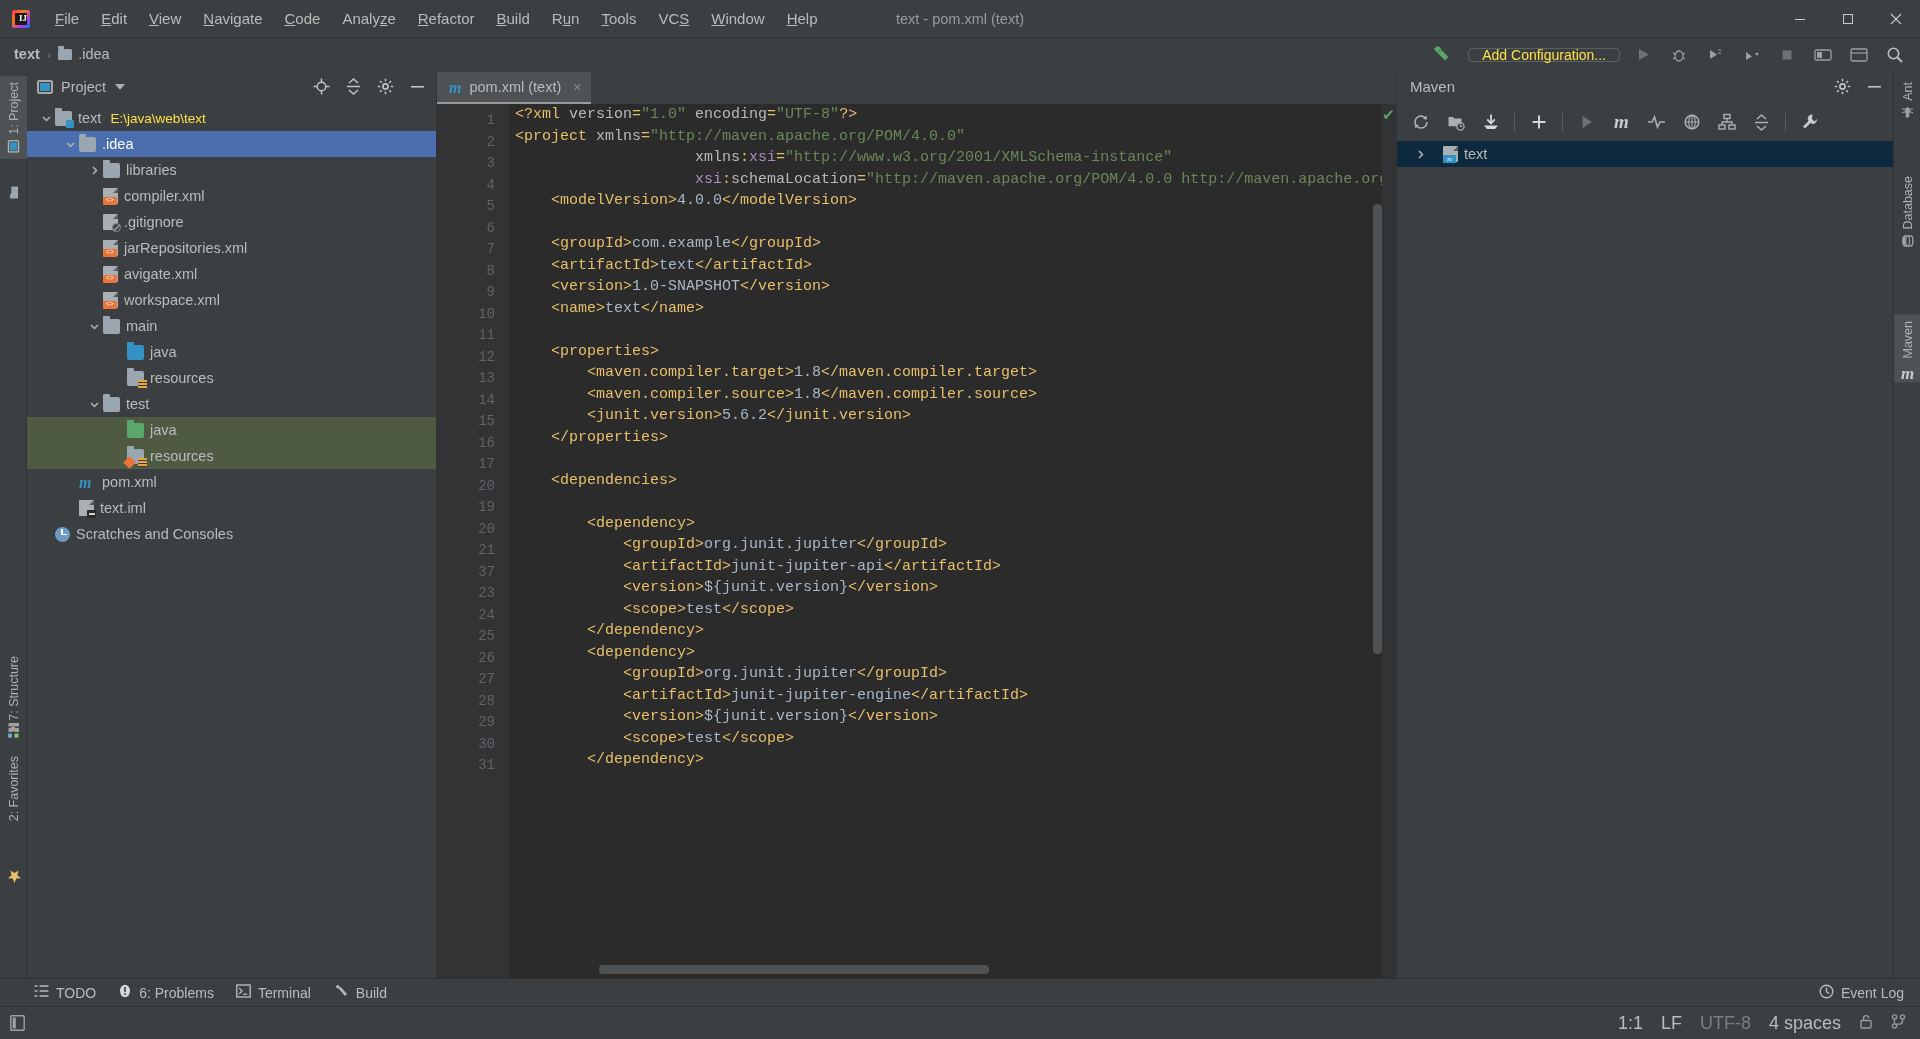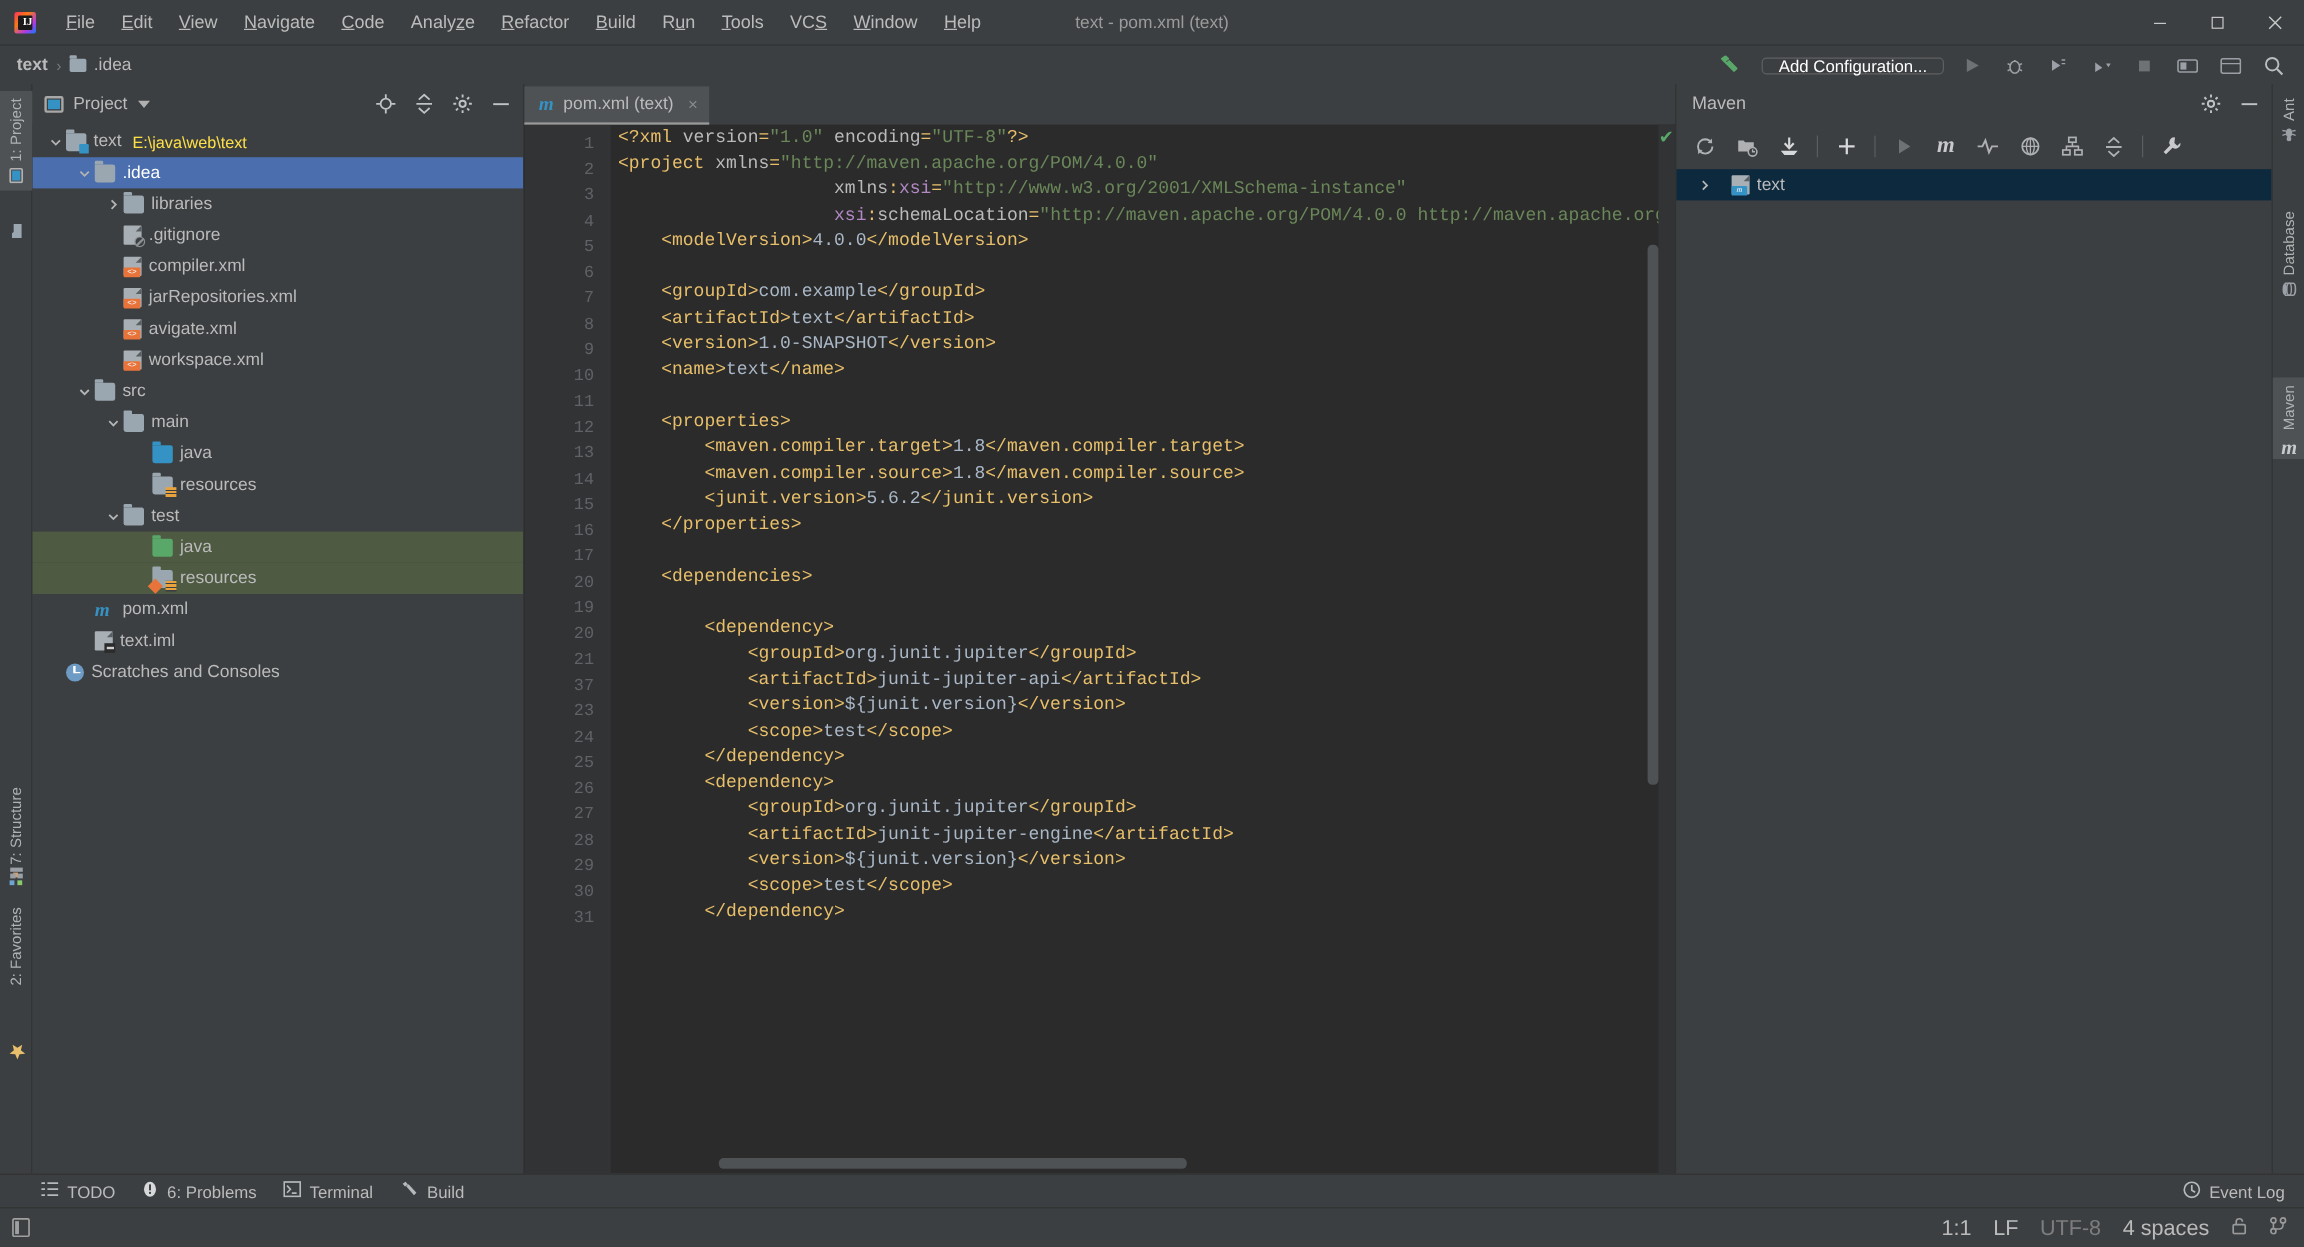--- a/index.html
+++ b/index.html
@@ -75,21 +75,21 @@
   .nav-right {
     position:absolute; right:8px; top:0; height:33px;
     display:flex; align-items:center; gap:2px;
   }
   .tbtn {
     width:34px; height:28px; display:flex; align-items:center; justify-content:center;
     border-radius:3px; color:#9aa0a6;
   }
   .addconf {
     height:14px; border:1px solid #5e6060; border-radius:4px;
-    color:#ffffff; font-size:14px; padding:0 13px; display:flex; align-items:center;
+    color:#fde047; font-size:14px; padding:0 13px; display:flex; align-items:center;
     margin-left:6px; margin-right:4px;
   }
   .hammer { margin-right:2px; }
 
   
   .main {
     position:absolute; left:0; top:70px; right:0; bottom:61px;
     display:flex;
   }
 
@@ -481,65 +481,55 @@
               <path d="M4 2 L7.5 5.5 L4 9" stroke="#b4b4b4" stroke-width="1.5" fill="none"></path>
             </svg>
           </span>
           <span class="ic ic-folder"></span>
           <span class="tlabel">libraries</span>
         </div>
         <div class="tnode">
           <span style="width: 58px; flex: 0 0 auto;"></span>
           <span class="twist empty"></span>
           <span class="ic ic-file">
+            <span class="xml-badge">&lt;&gt;</span>
+          </span>
+          <span class="tlabel">compiler.xml</span>
+        </div>
+        <div class="tnode">
+          <span style="width: 58px; flex: 0 0 auto;"></span>
+          <span class="twist empty"></span>
+          <span class="ic ic-file">
             <span class="git-badge"></span>
           </span>
           <span class="tlabel">.gitignore</span>
         </div>
         <div class="tnode">
           <span style="width: 58px; flex: 0 0 auto;"></span>
           <span class="twist empty"></span>
           <span class="ic ic-file">
             <span class="xml-badge">&lt;&gt;</span>
           </span>
-          <span class="tlabel">compiler.xml</span>
+          <span class="tlabel">jarRepositories.xml</span>
         </div>
         <div class="tnode">
           <span style="width: 58px; flex: 0 0 auto;"></span>
           <span class="twist empty"></span>
           <span class="ic ic-file">
             <span class="xml-badge">&lt;&gt;</span>
           </span>
-          <span class="tlabel">jarRepositories.xml</span>
+          <span class="tlabel">avigate.xml</span>
         </div>
         <div class="tnode">
           <span style="width: 58px; flex: 0 0 auto;"></span>
           <span class="twist empty"></span>
           <span class="ic ic-file">
             <span class="xml-badge">&lt;&gt;</span>
           </span>
-          <span class="tlabel">avigate.xml</span>
-        </div>
-        <div class="tnode">
-          <span style="width: 58px; flex: 0 0 auto;"></span>
-          <span class="twist empty"></span>
-          <span class="ic ic-file">
-            <span class="xml-badge">&lt;&gt;</span>
-          </span>
           <span class="tlabel">workspace.xml</span>
-        </div>
-        <div class="tnode">
-          <span style="width: 34px; flex: 0 0 auto;"></span>
-          <span class="twist">
-            <svg width="11" height="11" viewBox="0 0 11 11">
-              <path d="M2 4 L5.5 7.5 L9 4" stroke="#b4b4b4" stroke-width="1.5" fill="none"></path>
-            </svg>
-          </span>
-          <span class="ic ic-folder"></span>
-          <span class="tlabel">src</span>
         </div>
         <div class="tnode">
           <span style="width: 58px; flex: 0 0 auto;"></span>
           <span class="twist">
             <svg width="11" height="11" viewBox="0 0 11 11">
               <path d="M2 4 L5.5 7.5 L9 4" stroke="#b4b4b4" stroke-width="1.5" fill="none"></path>
             </svg>
           </span>
           <span class="ic ic-folder"></span>
           <span class="tlabel">main</span>

